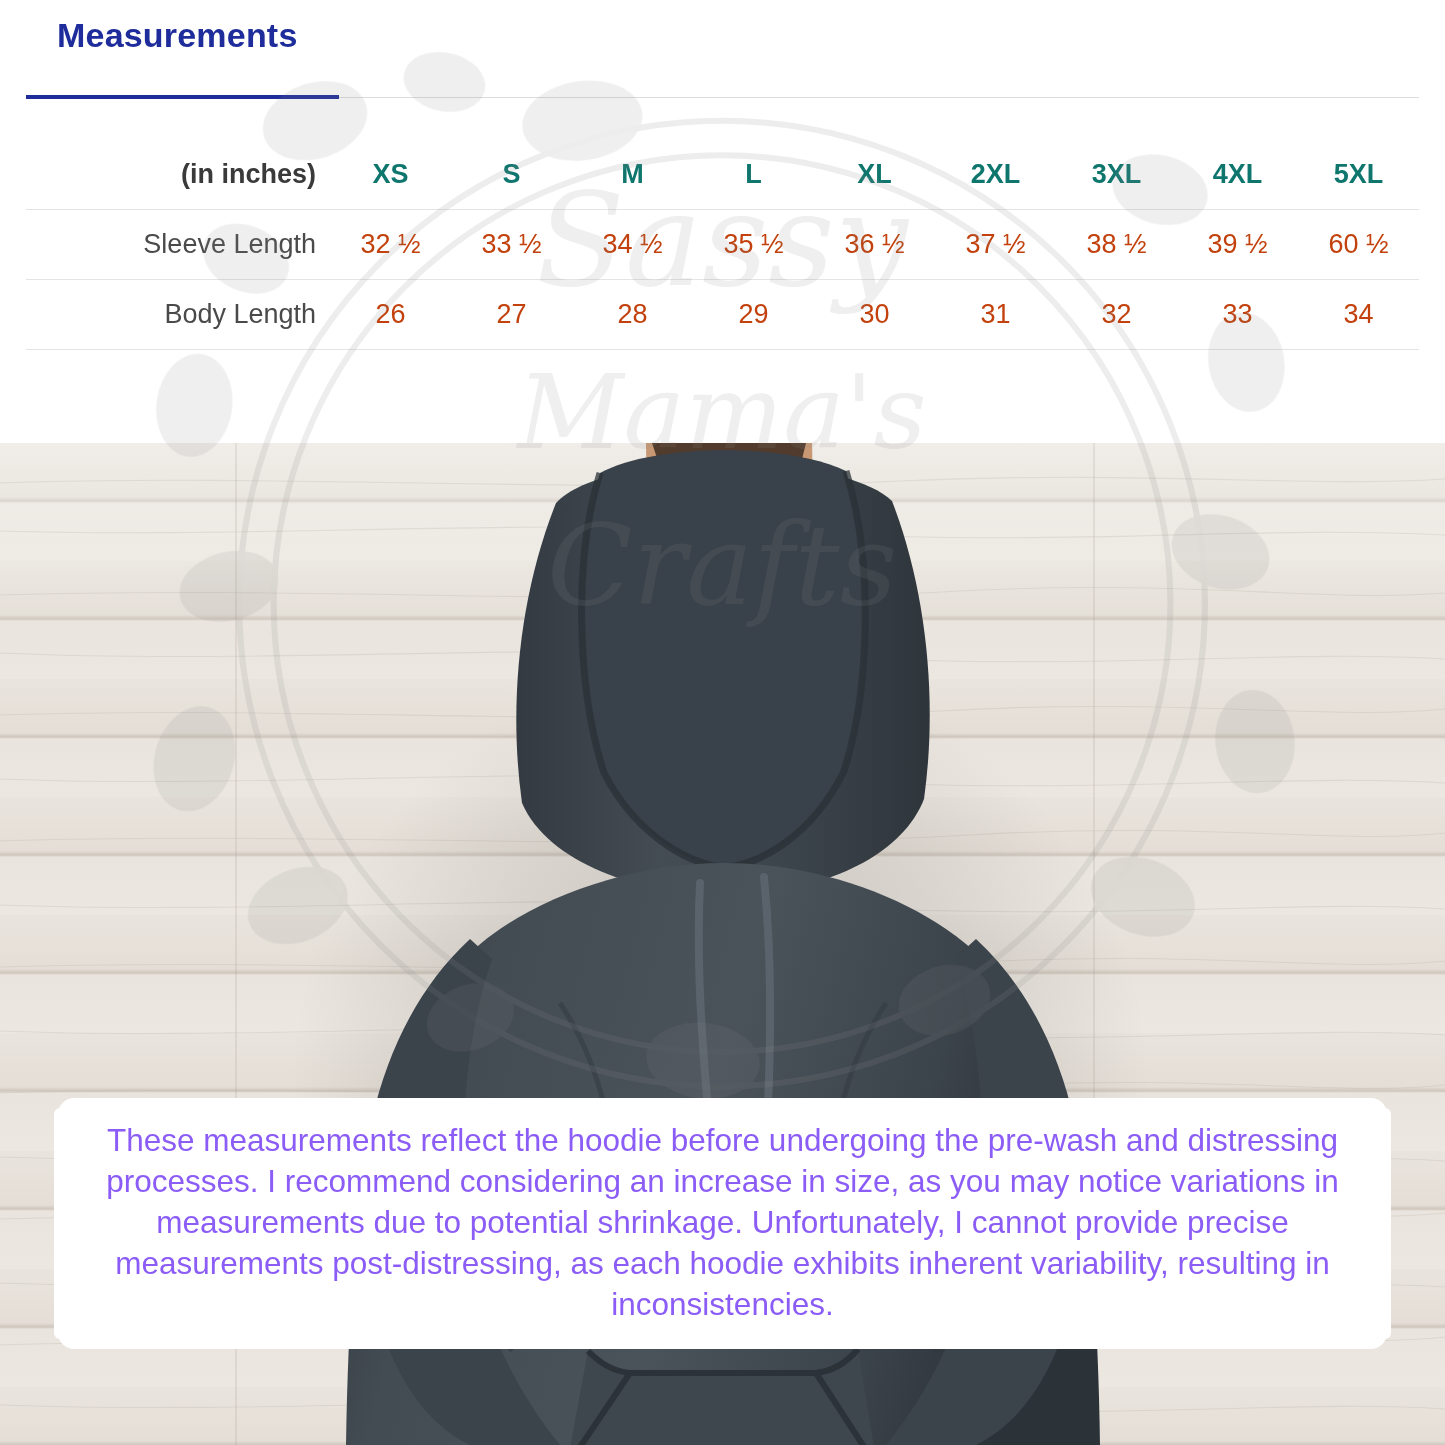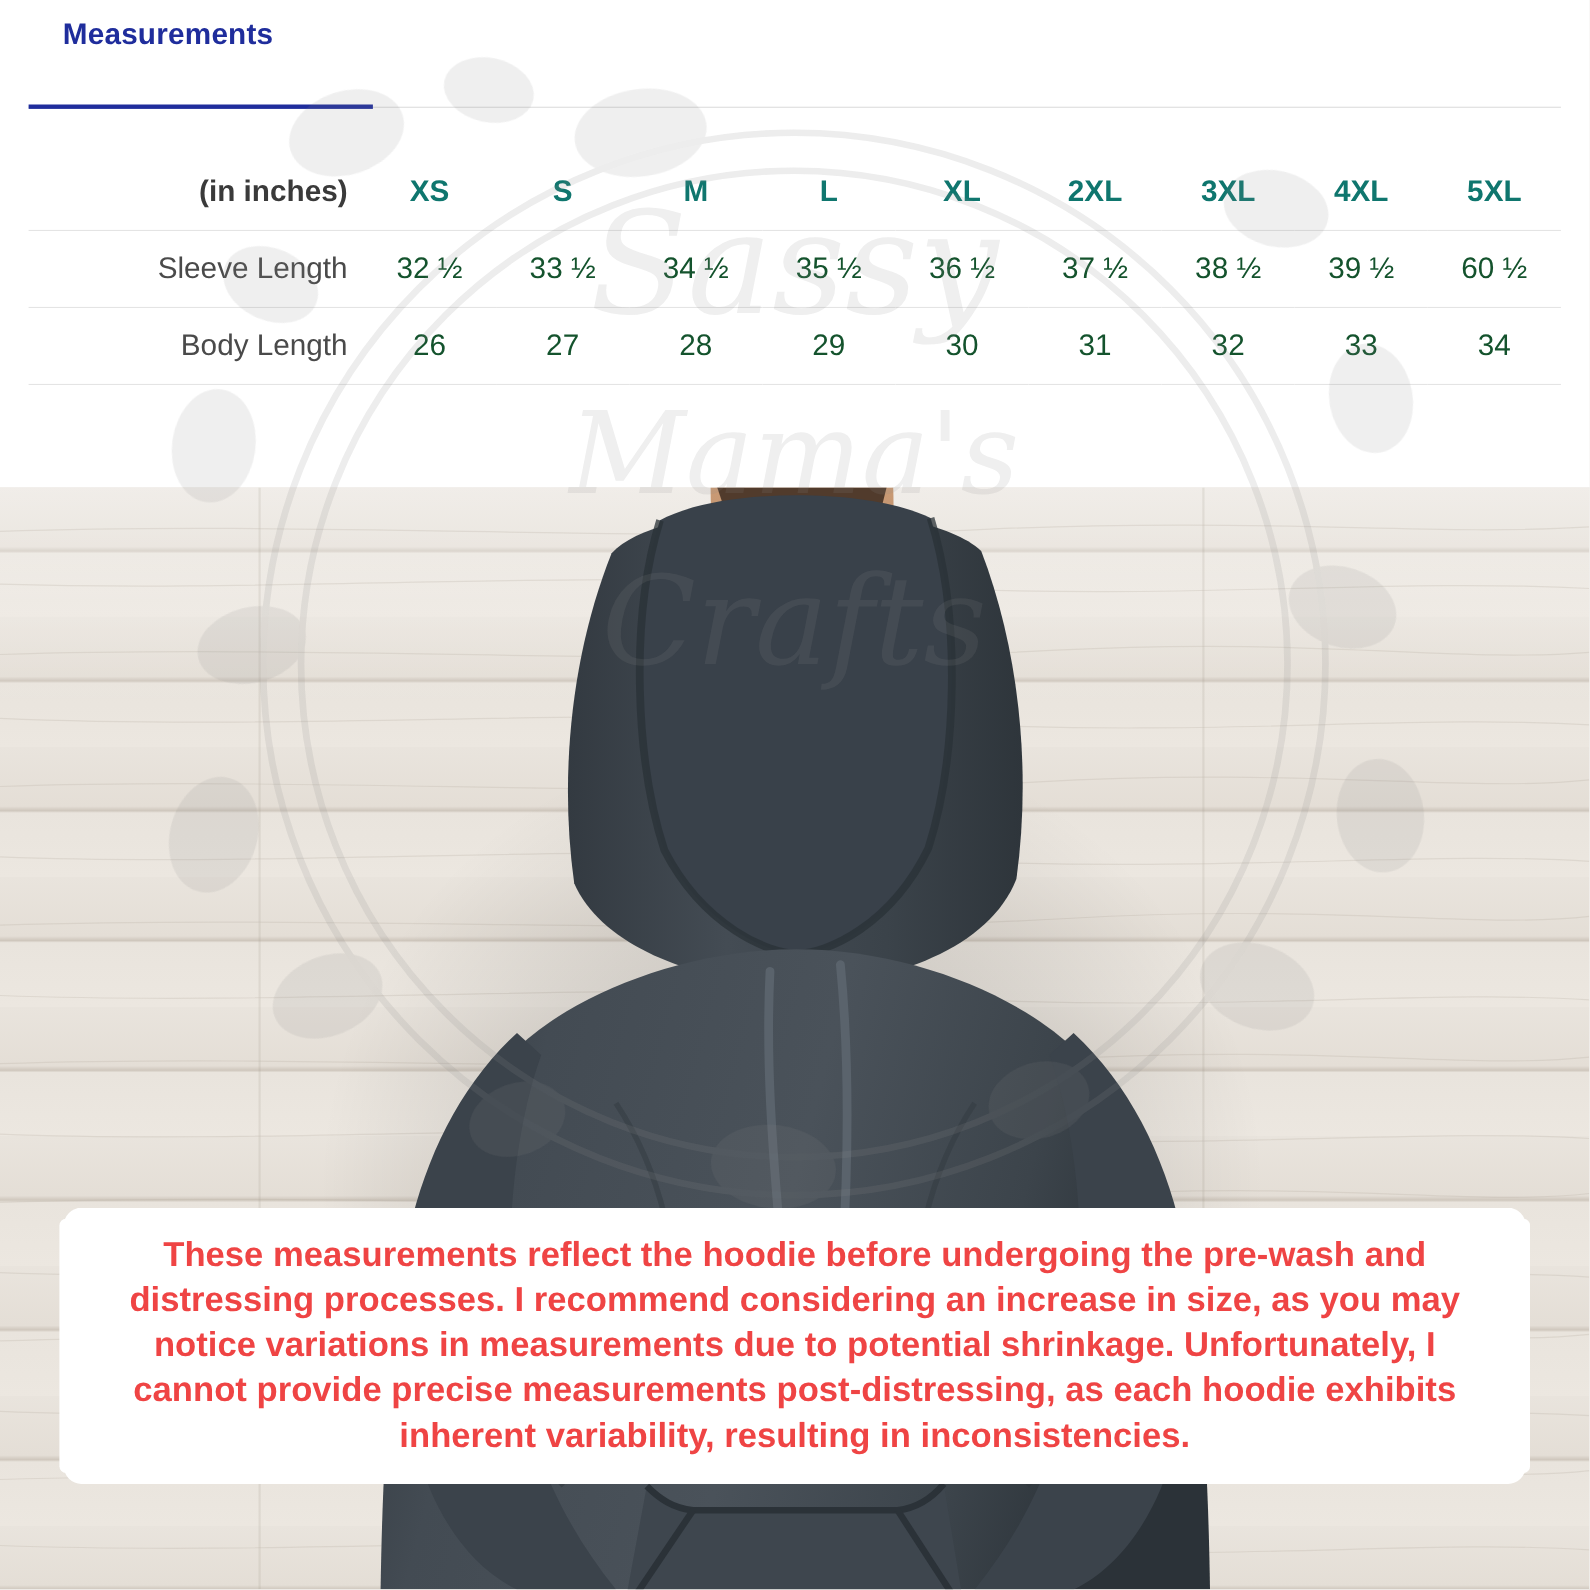--- a/index.html
+++ b/index.html
@@ -34,21 +34,21 @@
     height: 443px;
     background: #ffffff;
     box-sizing: border-box;
     padding: 0;
     z-index: 3;
   }
   .meas-title {
     position: absolute;
     left: 57px;
     top: 16px;
-    font-size: 27px;
+    font-size: 34px;
     font-weight: bold;
     color: #1f2d9c;
     letter-spacing: 0.2px;
   }
   .title-underline {
     position: absolute;
     left: 26px;
     top: 95px;
     width: 313px;
     height: 4px;
@@ -67,21 +67,21 @@
     position: absolute;
     left: 26px;
     top: 140px;
     width: 1393px;
     border-collapse: collapse;
     table-layout: fixed;
   }
   table.size-table th,
   table.size-table td {
     font-size: 27px;
-    color: #14532d;
+    color: #c2410c;
     font-weight: normal;
     padding: 0;
     height: 69px;
     vertical-align: middle;
     text-align: center;
     border-bottom: 1px solid #e4e4e4;
   }
   table.size-table thead th {
     font-weight: bold;
     color: #0f766e;
@@ -162,22 +162,22 @@
     top: 1104px;
     width: 1317px;
     background: #ffffff;
     border-radius: 10px;
     padding: 16px 22px 18px 22px;
     box-sizing: border-box;
     z-index: 6;
     text-align: center;
     font-size: 31.5px;
     line-height: 1.30;
-    font-weight: bold;
-    color: #ef4444;
+    font-weight: normal;
+    color: #8b5cf6;
     box-shadow:
       0 0 0 6px #ffffff,
       14px 0 0 -4px #ffffff,
       -14px 0 0 -4px #ffffff;
   }
 </style>
 </head>
 <body>
 
 <div class="photo">

